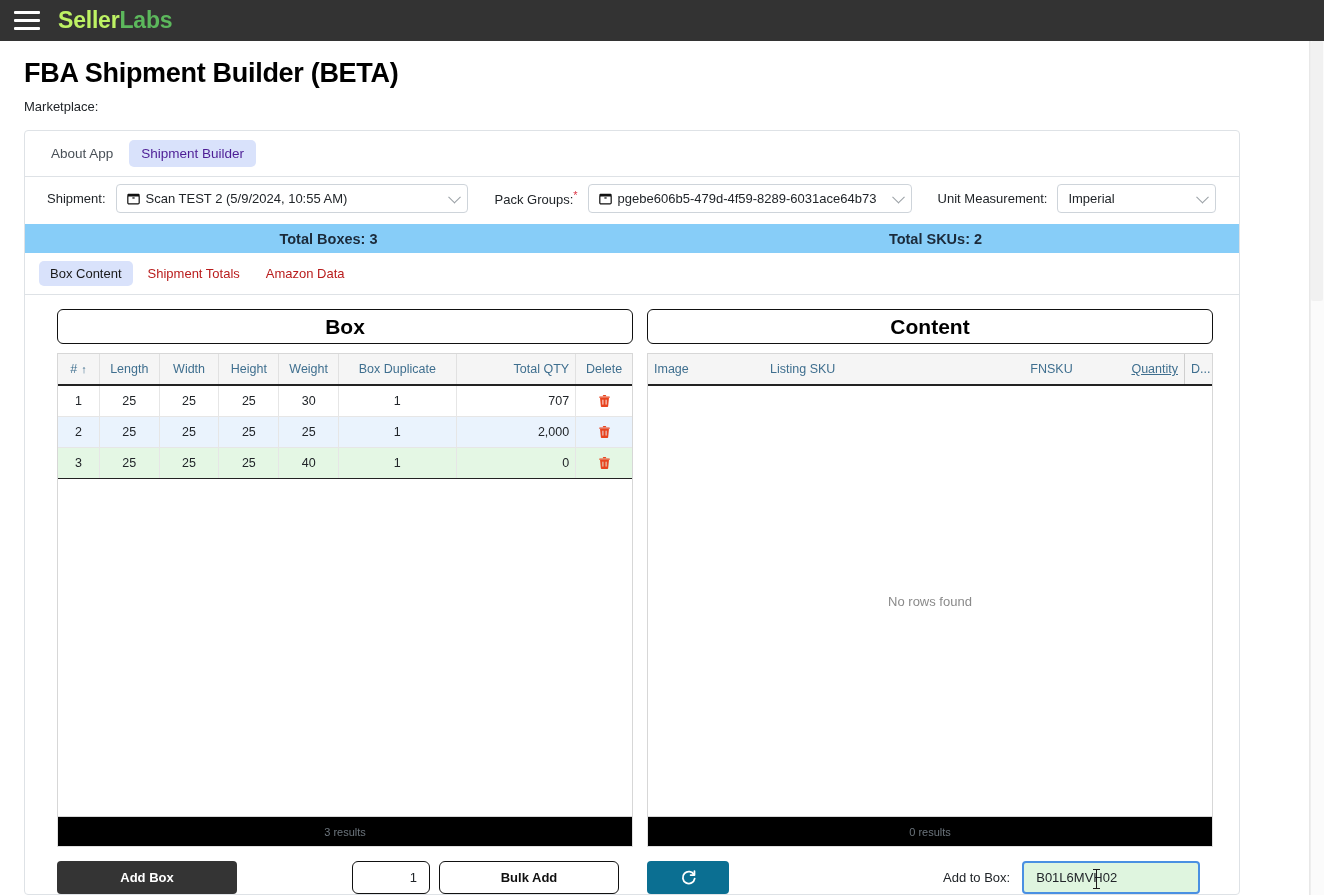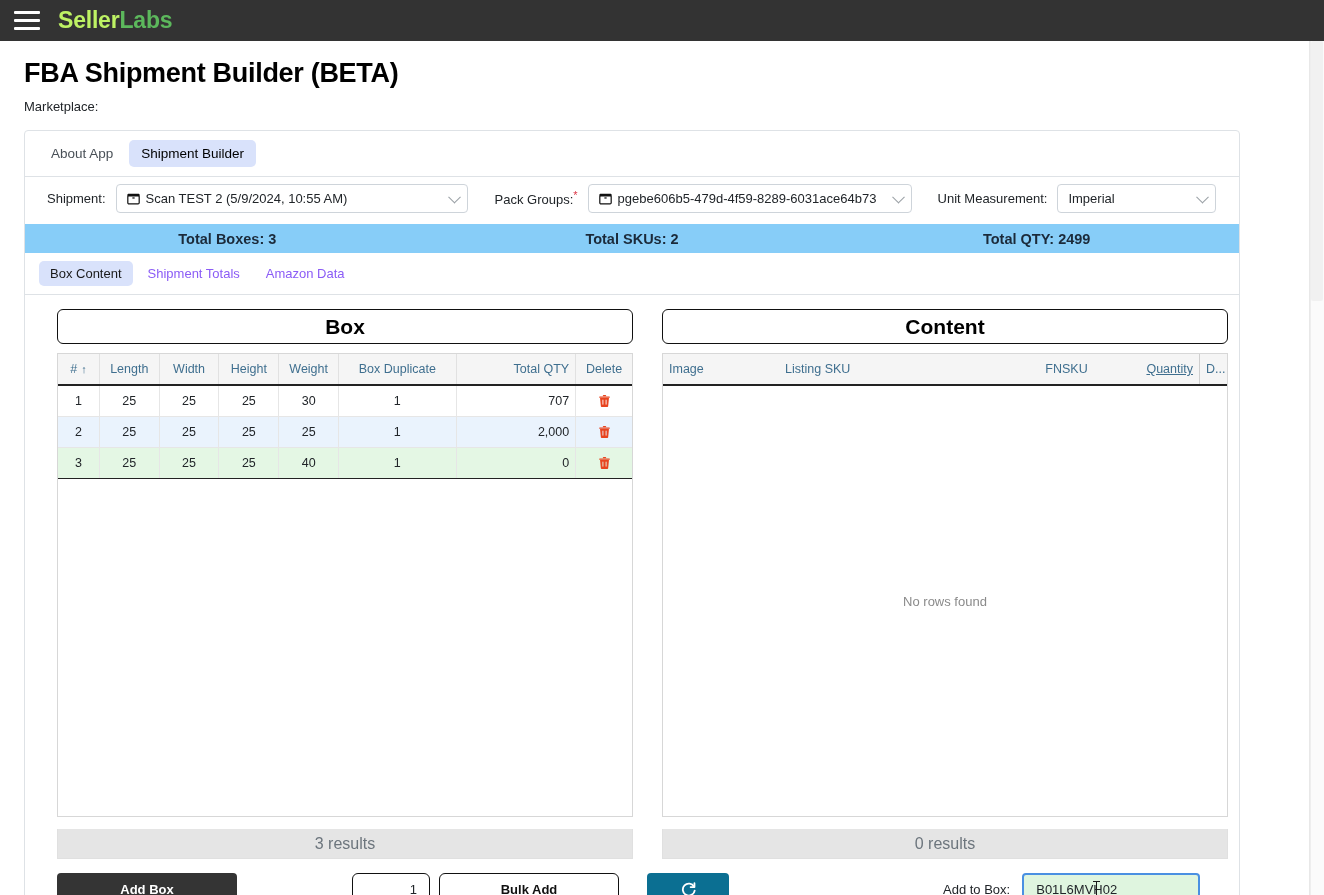--- a/index.html
+++ b/index.html
@@ -50,43 +50,43 @@
     margin: 0 14px 0 24px; border:1px solid #dee2e6; border-radius:4px;
     background:#fff; width: 1216px;
   }
   .outer-tabs {
     display:flex; align-items:center; gap:4px; height:46px;
     padding: 0 14px; border-bottom:1px solid #dee2e6;
   }
   .otab {
     font-size: 13.5px; color:#495057; padding: 6px 12px; border-radius:5px; cursor:pointer;
   }
-  .otab.active { background:#d9e2fb; color:#000000; }
+  .otab.active { background:#d9e2fb; color:#4c1d95; }
 
   .filter-row {
     display:flex; align-items:center; height:47px; padding: 0 0 4px 22px; gap: 0;
   }
   .f-label { font-size:13px; color:#212529; margin-right:10px; white-space:nowrap; }
   .req { color:#dc3545; font-size:11px; vertical-align:super; }
 
   .summary {
     background:#87cdf8; height:29px; display:flex; align-items:center;
     font-size:14.5px; font-weight:700; color:#1b2a3a;
   }
   .summary > div { flex:1; text-align:center; }
 
   .inner-tabs {
     display:flex; align-items:center; gap:4px; height:42px;
     padding: 0 14px; border-bottom:1px solid #dee2e6;
   }
-  .itab { font-size:13px; color:#8b5cf6; padding: 5px 11px; border-radius:5px; cursor:pointer; }
+  .itab { font-size:13px; color:#b91c1c; padding: 5px 11px; border-radius:5px; cursor:pointer; }
   .itab.active { background:#d9e2fb; color:#1a1a1a; }
 
   
-  .panels { display:flex; gap:29px; padding: 14px 18px 0 32px; }
+  .panels { display:flex; gap:14px; padding: 14px 18px 0 32px; }
   .panel { display:flex; flex-direction:column; }
   .panel-box { width: 576px; }
   .panel-content { width: 566px; }
 
   .panel-title {
     border:1px solid #111; border-radius:6px; height:35px;
     display:flex; align-items:center; justify-content:center;
     font-size:21px; font-weight:700; color:#000; background:#fff;
   }
 
@@ -123,21 +123,21 @@
   .ch-qty { width:107px; justify-content:flex-end; padding-right:10px;text-decoration:underline; }
   .ch-d { width:28px; border-left:1px solid #cfcfcf !important; }
 
   .empty-msg {
     flex:1; display:flex; align-items:center; justify-content:center;
     font-size:13px; color:#8a8a8a;
   }
   .grid-footer {
     border:1px solid #e0e0e0; border-top:none; height:30px;
     display:flex; align-items:center; justify-content:center;
-    font-size:16px; color:#6c757d; background:#e5e5e5;margin-top:12px;
+    font-size:11px; color:#6c757d; background:#000000;
   }
 
   
   .bottom { display:flex; padding: 14px 18px 0 32px; gap:14px; }
   .bottom-left { width:576px; display:flex; align-items:center; }
   .bottom-right { width:574px; display:flex; align-items:center; }
 
   .btn-addbox {
     width:180px; height:33px; background:#343434; color:#fff;
     border-radius:4px; font-size:13px; font-weight:700;
@@ -248,21 +248,20 @@
         <div class="f-label" style="margin-left:26px;">Unit Measurement:</div>
         <div class="select-box" style="width:159px;">
           <span>Imperial</span>
           <i class="caret"></i>
         </div>
       </div>
 
       <div class="summary">
         <div>Total Boxes: 3</div>
         <div>Total SKUs: 2</div>
-        <div>Total QTY: 2499</div>
       </div>
 
       <div class="inner-tabs">
         <div class="itab active">Box Content</div>
         <div class="itab">Shipment Totals</div>
         <div class="itab">Amazon Data</div>
       </div>
 
       <div class="panels">
 

